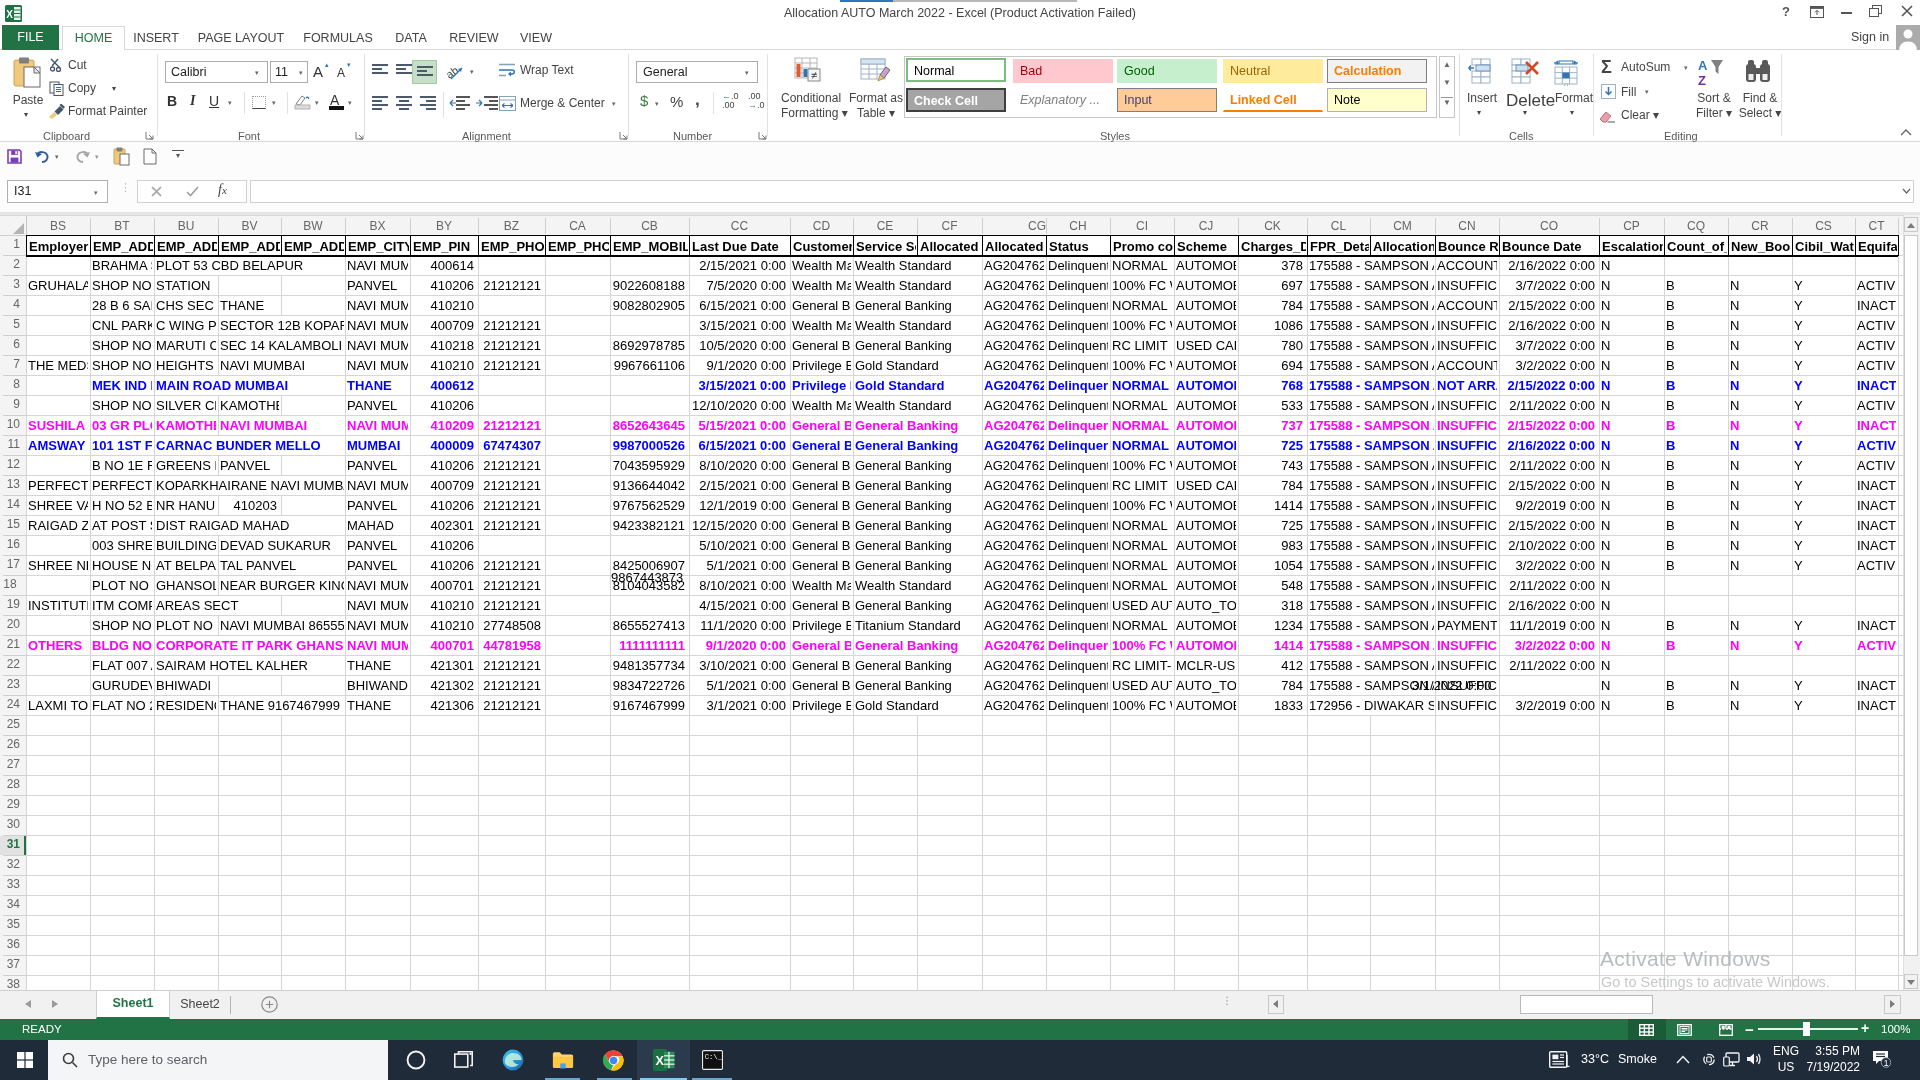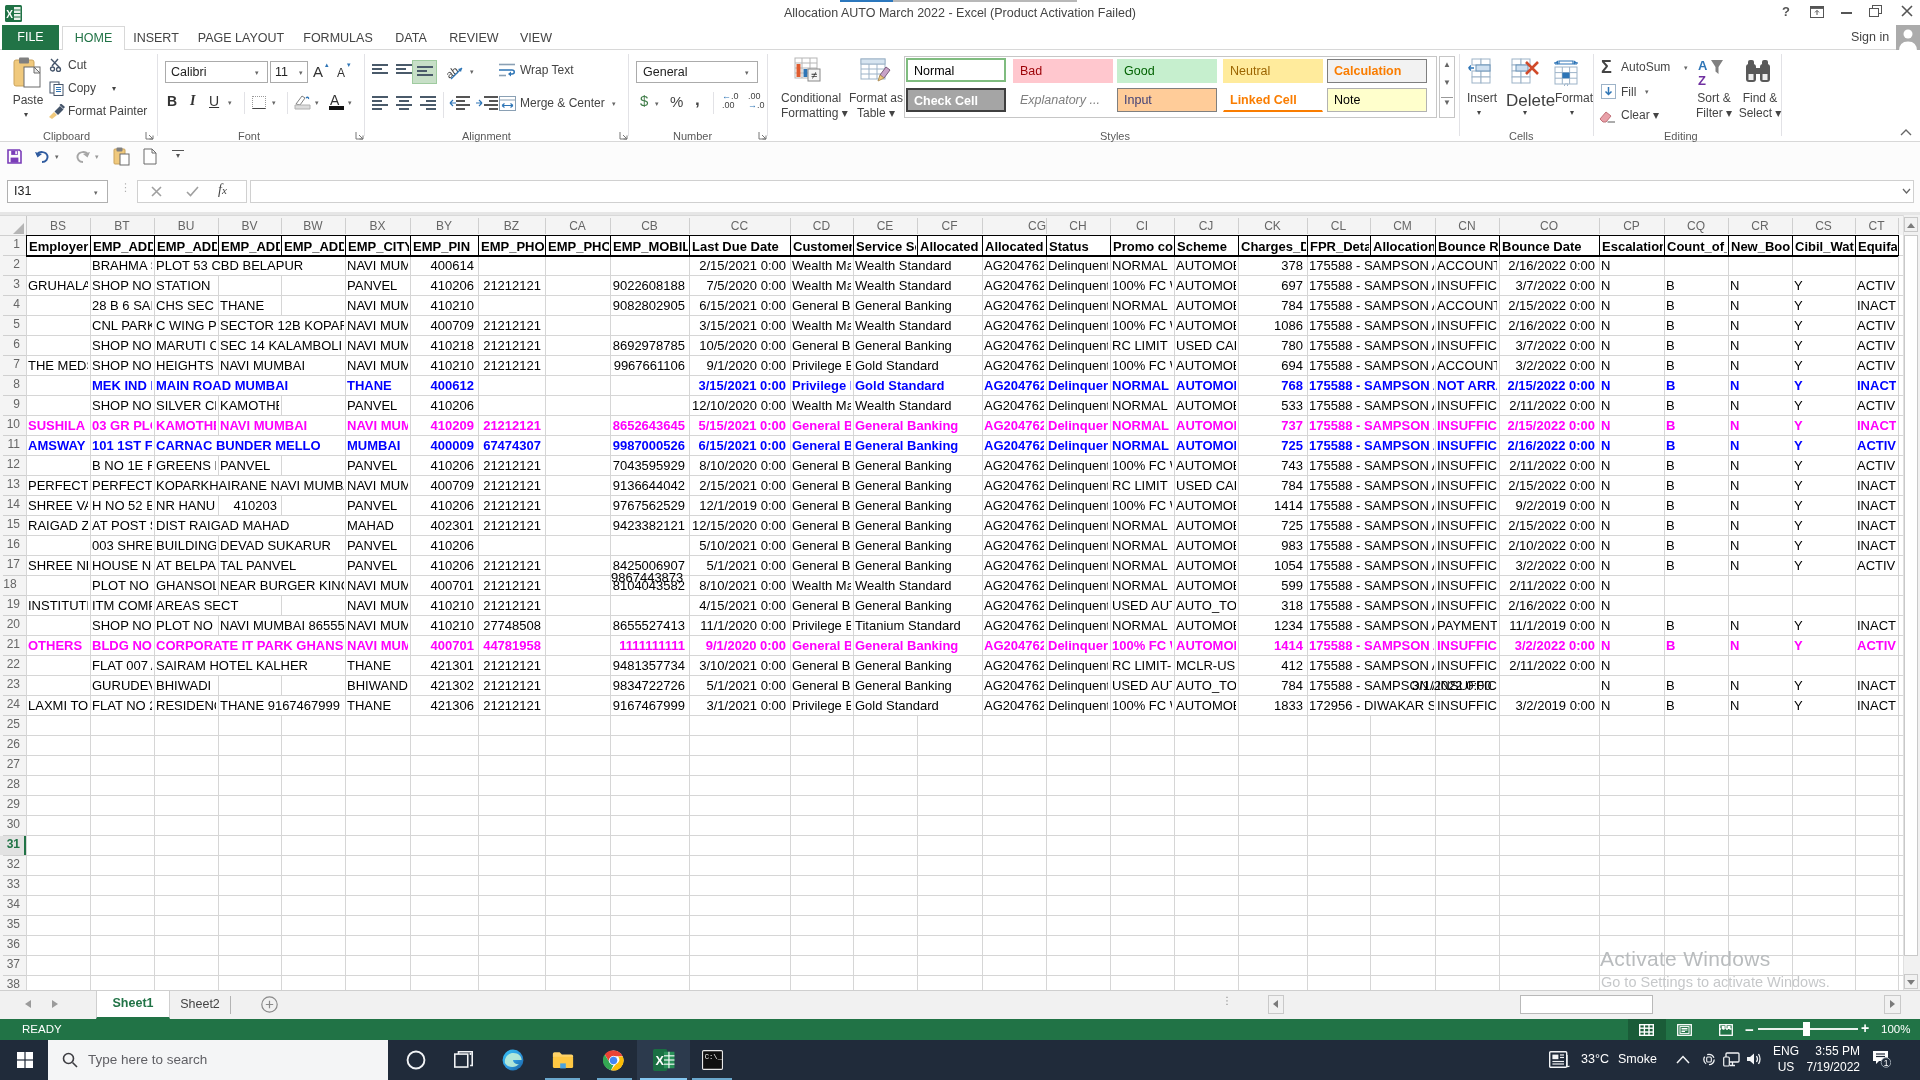--- a/index.html
+++ b/index.html
@@ -1010,21 +1010,21 @@
 <div class="t " style="left:411px;top:576px;width:63px;height:19px;text-align:right">400701</div>
 <div class="t " style="left:479px;top:576px;width:62px;height:19px;text-align:right">21212121</div>
 <div class="t " style="left:611px;top:576px;width:74px;height:19px;text-align:right">8104043582</div>
 <div class="t " style="left:690px;top:576px;width:96px;height:19px;text-align:right">8/10/2021 0:00</div>
 <div class="t " style="left:792px;top:576px;width:59px;height:19px;">Wealth Manage</div>
 <div class="t  ov" style="left:855px;top:576px;width:126px;height:19px;">Wealth Standard</div>
 <div class="t " style="left:984px;top:576px;width:60px;height:19px;">AG2047620</div>
 <div class="t " style="left:1048px;top:576px;width:60px;height:19px;">Delinquent</div>
 <div class="t " style="left:1112px;top:576px;width:60px;height:19px;">NORMAL</div>
 <div class="t " style="left:1176px;top:576px;width:60px;height:19px;">AUTOMOBILE</div>
-<div class="t " style="left:1239px;top:576px;width:64px;height:19px;text-align:right">599</div>
+<div class="t " style="left:1239px;top:576px;width:64px;height:19px;text-align:right">548</div>
 <div class="t  ov" style="left:1309px;top:576px;width:125px;height:19px;">175588 - SAMPSON ARB</div>
 <div class="t " style="left:1437px;top:576px;width:60px;height:19px;">INSUFFICIEN</div>
 <div class="t " style="left:1500px;top:576px;width:95px;height:19px;text-align:right">2/11/2022 0:00</div>
 <div class="t " style="left:1601px;top:576px;width:61px;height:19px;">N</div>
 <div class="t " style="left:28px;top:596px;width:60px;height:19px;">INSTITUTE</div>
 <div class="t " style="left:92px;top:596px;width:60px;height:19px;">ITM COMPL</div>
 <div class="t  ov" style="left:156px;top:596px;width:124px;height:19px;">AREAS SECT</div>
 <div class="t " style="left:347px;top:596px;width:61px;height:19px;">NAVI MUMBAI</div>
 <div class="t " style="left:411px;top:596px;width:63px;height:19px;text-align:right">410210</div>
 <div class="t " style="left:479px;top:596px;width:62px;height:19px;text-align:right">21212121</div>

